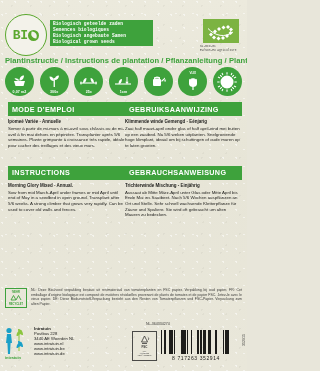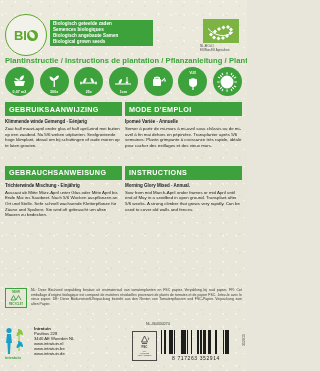--- a/index.html
+++ b/index.html
@@ -18,21 +18,21 @@
       radial-gradient(circle at 62% 30%, rgba(0,0,0,.04) 0 1px, transparent 1px),
       radial-gradient(circle at 84% 66%, rgba(0,0,0,.035) 0 1px, transparent 1px),
       radial-gradient(circle at 35% 80%, rgba(255,255,255,.5) 0 1px, transparent 1px),
       linear-gradient(180deg,#eceadd 0%,#e7e5d7 45%,#e9e7da 100%);
     background-size:13px 13px,19px 19px,23px 23px,17px 17px,100% 100%;
     pointer-events:none;
   }
   .wrap{position:relative;z-index:2;}
 
   
-  .topband{position:relative;height:56px;}
+  .topband{position:relative;height:56px;font-family:Liberation Mono, monospace;}
   .bio-badge{
     position:absolute;left:5px;top:14px;width:40px;height:40px;
     border-radius:50%;background:#f3f2ea;
     border:1.6px solid #5aa82e;
     display:flex;align-items:center;justify-content:center;
   }
   .bio-badge .bio-txt{
     font-size:13px;font-weight:bold;color:#5aa82e;letter-spacing:-.3px;
     line-height:1;display:flex;align-items:center;
   }
@@ -267,45 +267,45 @@
           <path d="M6 1.9 l.9 2.2 M15.1 17.9 l.9 2.2 M1.9 16 l2.2 -.9 M17.9 6.9 l2.2 -.9"></path>
           <path d="M16 1.9 l-.9 2.2 M6.9 17.9 l-.9 2.2 M1.9 6 l2.2 .9 M17.9 15.1 l2.2 .9"></path>
         </g>
       </svg>
       <span class="cap"></span>
     </div>
   </div>
 
   <div class="cols">
 
+    <div class="col right">
+      <div>
+        <span class="sechead">MODE D'EMPLOI</span>
+        <div class="subt">Ipomeé Variée - Annuelle</div>
+        <div class="body">Semer à partir de mi-mars à mi-avril sous châssis ou de mi-avril à fin mai dehors en pépinière. Transplanter après 5/6 semaines. Plante grimpante à croissance très rapide, idéale pour cacher des treillages et des vieux murs.</div>
+      </div>
+
+      <div class="blk2">
+        <span class="sechead">INSTRUCTIONS</span>
+        <div class="subt">Morning Glory Mixed - Annual.</div>
+        <div class="body">Sow from mid March-April under frames or mid April until end of May in a seedbed in open ground. Transplant after 5/6 weeks. A strong climber that grows very rapidly. Can be used to cover old walls and fences.</div>
+      </div>
+    </div>
+
     <div class="col">
       <div>
         <span class="sechead">GEBRUIKSAANWIJZING</span>
         <div class="subt">Klimmende winde Gemengd - Eénjarig</div>
         <div class="body">Zaai half maart-april onder glas of half april-eind mei buiten op een zaaibed. Na 5/6 weken uitplanten. Snelgroeiende hoge klimplant, ideaal om bij schuttingen of oude muren op te laten groeien.</div>
       </div>
 
       <div class="blk2">
         <span class="sechead">GEBRAUCHSANWEISUNG</span>
         <div class="subt">Trichterwinde Mischung - Einjährig</div>
         <div class="body">Aussaat ab Mitte März-April unter Glas oder Mitte April bis Ende Mai ins Saatbeet. Nach 5/6 Wochen auspflanzen an Ort und Stelle. Sehr schnell wachsende Kletterpflanze für Zäune und Spaliere. Sie wird oft gebraucht um alten Mauern zu bedecken.</div>
-      </div>
-    </div>
-
-    <div class="col right">
-      <div>
-        <span class="sechead">MODE D'EMPLOI</span>
-        <div class="subt">Ipomeé Variée - Annuelle</div>
-        <div class="body">Semer à partir de mi-mars à mi-avril sous châssis ou de mi-avril à fin mai dehors en pépinière. Transplanter après 5/6 semaines. Plante grimpante à croissance très rapide, idéale pour cacher des treillages et des vieux murs.</div>
-      </div>
-
-      <div class="blk2">
-        <span class="sechead">INSTRUCTIONS</span>
-        <div class="subt">Morning Glory Mixed - Annual.</div>
-        <div class="body">Sow from mid March-April under frames or mid April until end of May in a seedbed in open ground. Transplant after 5/6 weeks. A strong climber that grows very rapidly. Can be used to cover old walls and fences.</div>
       </div>
     </div>
   </div>
 
   <div class="legal">
     <div class="recycle">
       <div class="rtxt">MEHR</div>
       <svg width="14" height="8" viewBox="0 0 14 8" style="margin:.5px 0">
         <path d="M2 6 L4.5 1.5 L7 6 Z" fill="none" stroke="#3ea23c" stroke-width=".9"></path>
         <path d="M7 6 L9.5 1.5 L12 6" fill="none" stroke="#3ea23c" stroke-width=".9"></path>

